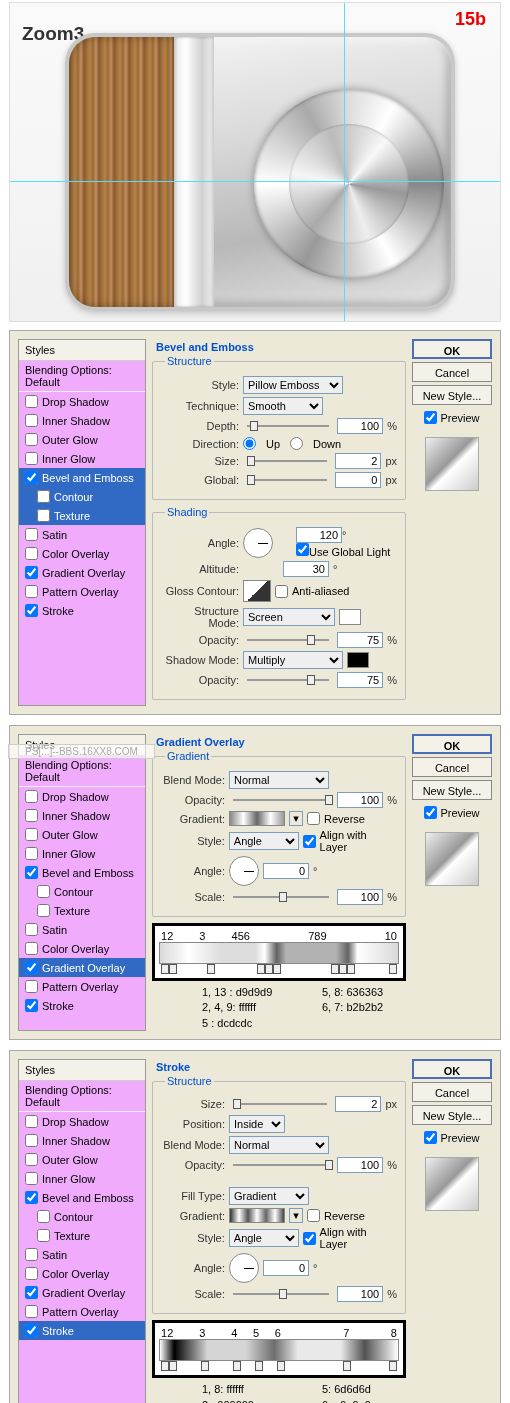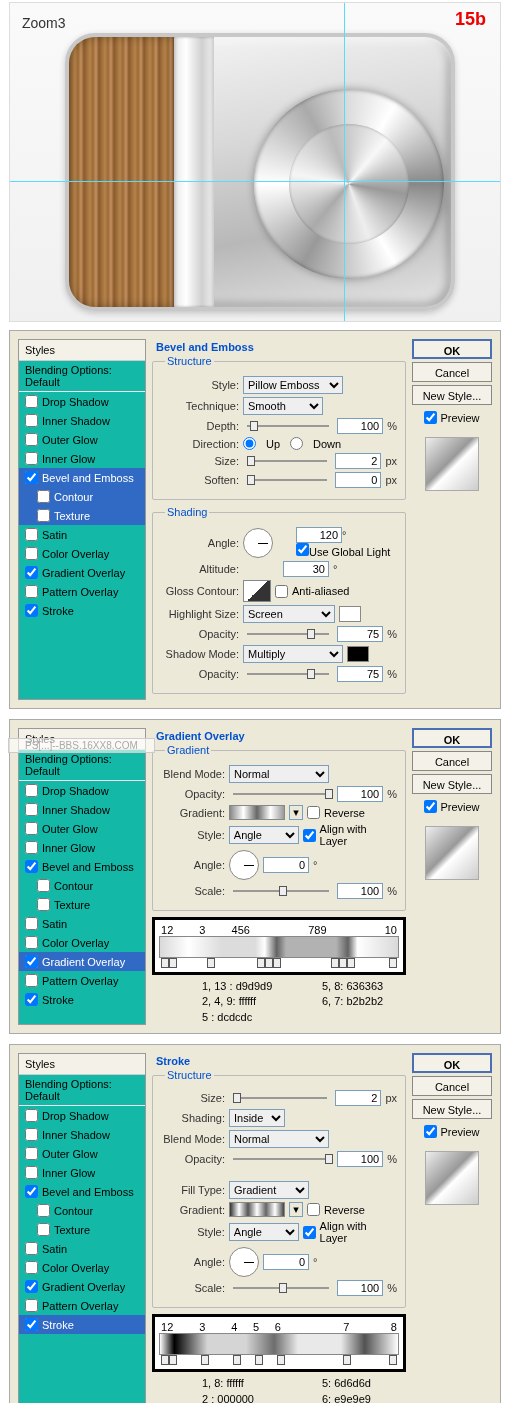--- a/index.html
+++ b/index.html
@@ -1,31 +1,31 @@
 <!DOCTYPE html>
 <html><head>
 <meta charset="utf-8">
 <style>
 *{box-sizing:border-box;margin:0;padding:0;font-family:Tahoma,sans-serif;font-size:11px}
 body{background:#fff;width:510px}
 .top-img{width:492px;height:320px;margin:2px auto 8px;position:relative;background:linear-gradient(#fafafa,#f0f0f0);border:1px solid #ddd}
-.top-img .title{position:absolute;top:12px;left:12px;font-size:14px;font-weight:normal;color:#333}
+.top-img .title{position:absolute;top:20px;left:12px;font-size:19px;font-weight:bold;color:#333}
 .top-img .step{position:absolute;top:6px;right:14px;font-size:18px;font-weight:bold;color:#e00}
 .camera-body{position:absolute;left:55px;top:30px;width:390px;height:278px;border-radius:30px;background:linear-gradient(170deg,#f8f8f8,#d8d8d8 40%,#b8b8b8 70%,#e5e5e5);border:4px solid #c8c8c8;box-shadow:inset 3px 3px 8px rgba(255,255,255,.9),inset -3px -3px 10px rgba(0,0,0,.3),0 2px 6px rgba(0,0,0,.2)}
 .wood{position:absolute;left:0;top:0;width:105px;height:100%;border-radius:26px 0 0 26px;background:repeating-linear-gradient(90deg,#8b5a2b 0,#a0703d 3px,#b5834a 6px,#9c6a35 9px,#c29060 12px,#8b5a2b 15px);box-shadow:inset 0 0 10px rgba(0,0,0,.3)}
 .metal-strip{position:absolute;left:105px;top:0;width:40px;height:100%;background:linear-gradient(90deg,#e8e8e8,#fff 30%,#d0d0d0 70%,#f0f0f0);box-shadow:inset -2px 0 3px rgba(0,0,0,.15),inset 2px 0 3px rgba(0,0,0,.15)}
 .dial-outer{position:absolute;left:185px;top:52px;width:190px;height:190px;border-radius:50%;background:conic-gradient(#ddd,#fff 30deg,#888 90deg,#fff 150deg,#999 210deg,#fff 270deg,#aaa 330deg,#ddd);box-shadow:0 0 8px rgba(0,0,0,.3),inset 0 0 4px rgba(0,0,0,.4)}
 .dial-inner{position:absolute;left:35px;top:35px;width:120px;height:120px;border-radius:50%;background:conic-gradient(#ccc,#f8f8f8 40deg,#999 100deg,#eee 160deg,#aaa 220deg,#f5f5f5 280deg,#bbb 340deg,#ccc);box-shadow:inset 0 0 3px rgba(0,0,0,.3)}
 .guide-v{position:absolute;left:334px;top:0;width:1px;height:100%;background:#5df}
 .guide-h{position:absolute;top:178px;left:0;width:100%;height:1px;background:#5df}
 
 .dlg{width:492px;margin:5px auto 10px;background:#ece9d8;border:1px solid #aaa;display:flex;gap:6px;padding:8px;position:relative}
 .watermark{position:absolute;left:-2px;top:18px;font-size:10px;color:#aaa;border:1px solid #ccc;padding:1px 16px;background:rgba(255,255,255,.6);z-index:5}
 
-.styles-box{width:128px;background:#14b8a6;border:1px solid #999}
+.styles-box{width:128px;background:#f0abfc;border:1px solid #999}
 .styles-box .hdr{background:#f4f2e8;padding:4px 6px;border-bottom:1px solid #ccc}
 .style-row{padding:3px 6px;display:flex;align-items:center;gap:4px;cursor:default}
 .style-row input{margin:0}
 .style-row.sel{background:#316ac5;color:#fff}
 .style-row.sub{padding-left:18px}
 .style-row.default{border-bottom:1px solid #eee}
 
 .settings{flex:1}
 .group-title{color:#0050d0;font-weight:bold;margin:2px 0 2px 4px}
 .group-box{border:1px solid #bbb;border-radius:2px;padding:6px 8px 8px;margin:0 0 6px}
@@ -169,21 +169,21 @@
         </div>
       <div class="row">
           <label>Size:</label>
           <div class="slider">
             <div class="thumb" style="left:0"></div>
           </div>
           <input class="num" value="2" style="">
           <span class="unit">px</span>
         </div>
       <div class="row">
-          <label>Soften:</label>
+          <label>Global:</label>
           <div class="slider">
             <div class="thumb" style="left:0"></div>
           </div>
           <input class="num" value="0" style="">
           <span class="unit">px</span>
         </div>
     </fieldset>
     <fieldset class="group-box">
       <legend>Shading</legend>
       <div class="row">
@@ -196,21 +196,21 @@
           <input class="num" style="margin-left: 40px;" value="30">
           <span class="unit">°</span>
         </div>
       <div class="row">
           <label>Gloss Contour:</label>
           <span class="swatch split"></span>
           <input type="checkbox" style="">
           <span>Anti-aliased</span>
         </div>
       <div class="row">
-          <label>Highlight Size:</label>
+          <label>Structure Mode:</label>
           <select style="width:92px"><option>Screen</option></select>
           <span class="color-sw"></span>
         </div>
       <div class="row">
           <label>Opacity:</label>
           <div class="slider">
             <div class="thumb" style="left:73%"></div>
           </div>
           <input class="num" value="75" style="">
           <span class="unit">%</span>
@@ -458,21 +458,21 @@
       <legend>Structure</legend>
       <div class="row r2">
           <label>Size:</label>
           <div class="slider">
             <div class="thumb" style="left:0"></div>
           </div>
           <input class="num" value="2" style="">
           <span class="unit">px</span>
         </div>
       <div class="row r2">
-          <label>Shading:</label>
+          <label>Position:</label>
           <select style="width:56px"><option>Inside</option></select>
         </div>
       <div class="row r2">
           <label>Blend Mode:</label>
           <select style="width:100px"><option>Normal</option></select>
         </div>
       <div class="row r2">
           <label>Opacity:</label>
           <div class="slider">
             <div class="thumb" style="left:96%"></div>

